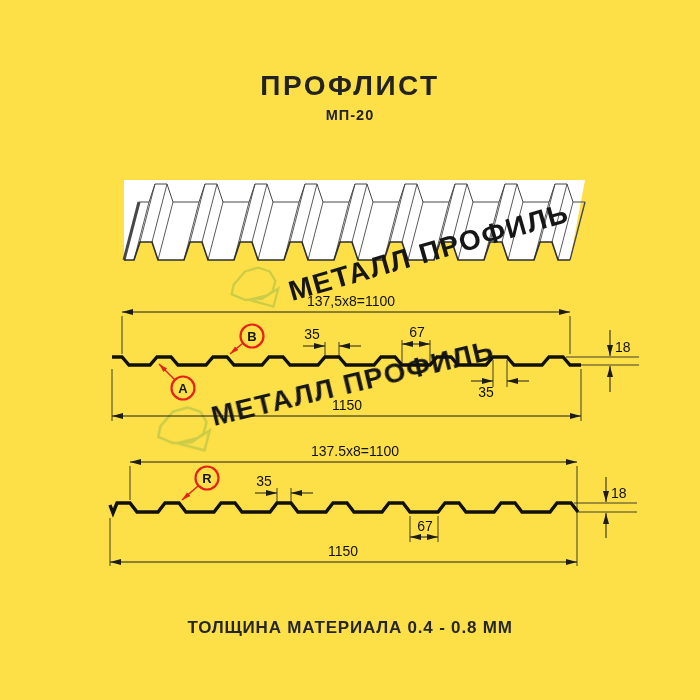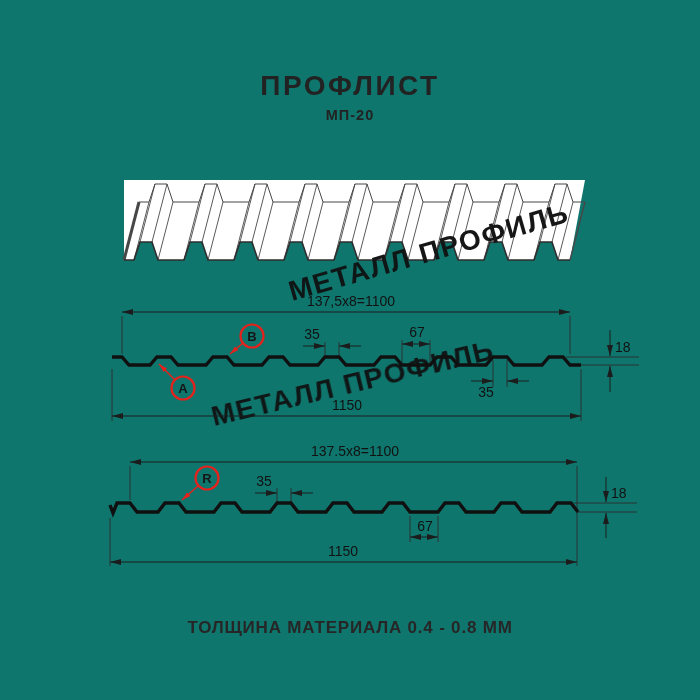--- a/index.html
+++ b/index.html
@@ -1,16 +1,16 @@
 <!DOCTYPE html>
 <html><head>
 <meta charset="utf-8">
 <style>
   html,body{margin:0;padding:0;background:#ffffff;}
-  .stage{position:relative;width:700px;height:700px;background:#0f766e;overflow:hidden;
+  .stage{position:relative;width:700px;height:700px;background:#fde047;overflow:hidden;
          font-family:"Liberation Sans",sans-serif;}
   svg{display:block;}
   text{fill:#161616;}
   .title-text{font-size:28px;font-weight:bold;letter-spacing:2.5px;fill:#222222;}
   .subtitle-text{font-size:14.5px;font-weight:bold;letter-spacing:1px;fill:#222222;}
   .footer-text{font-size:17px;font-weight:bold;letter-spacing:0.8px;fill:#262626;}
   .dim-text{font-size:14px;fill:#111111;}
   .dim-line{stroke:#1c1c1c;stroke-width:1;}
   .ext-line{stroke:#2a2a2a;stroke-width:0.9;}
   .profile-path{stroke:#101010;stroke-width:3.4;fill:none;stroke-linejoin:miter;}

